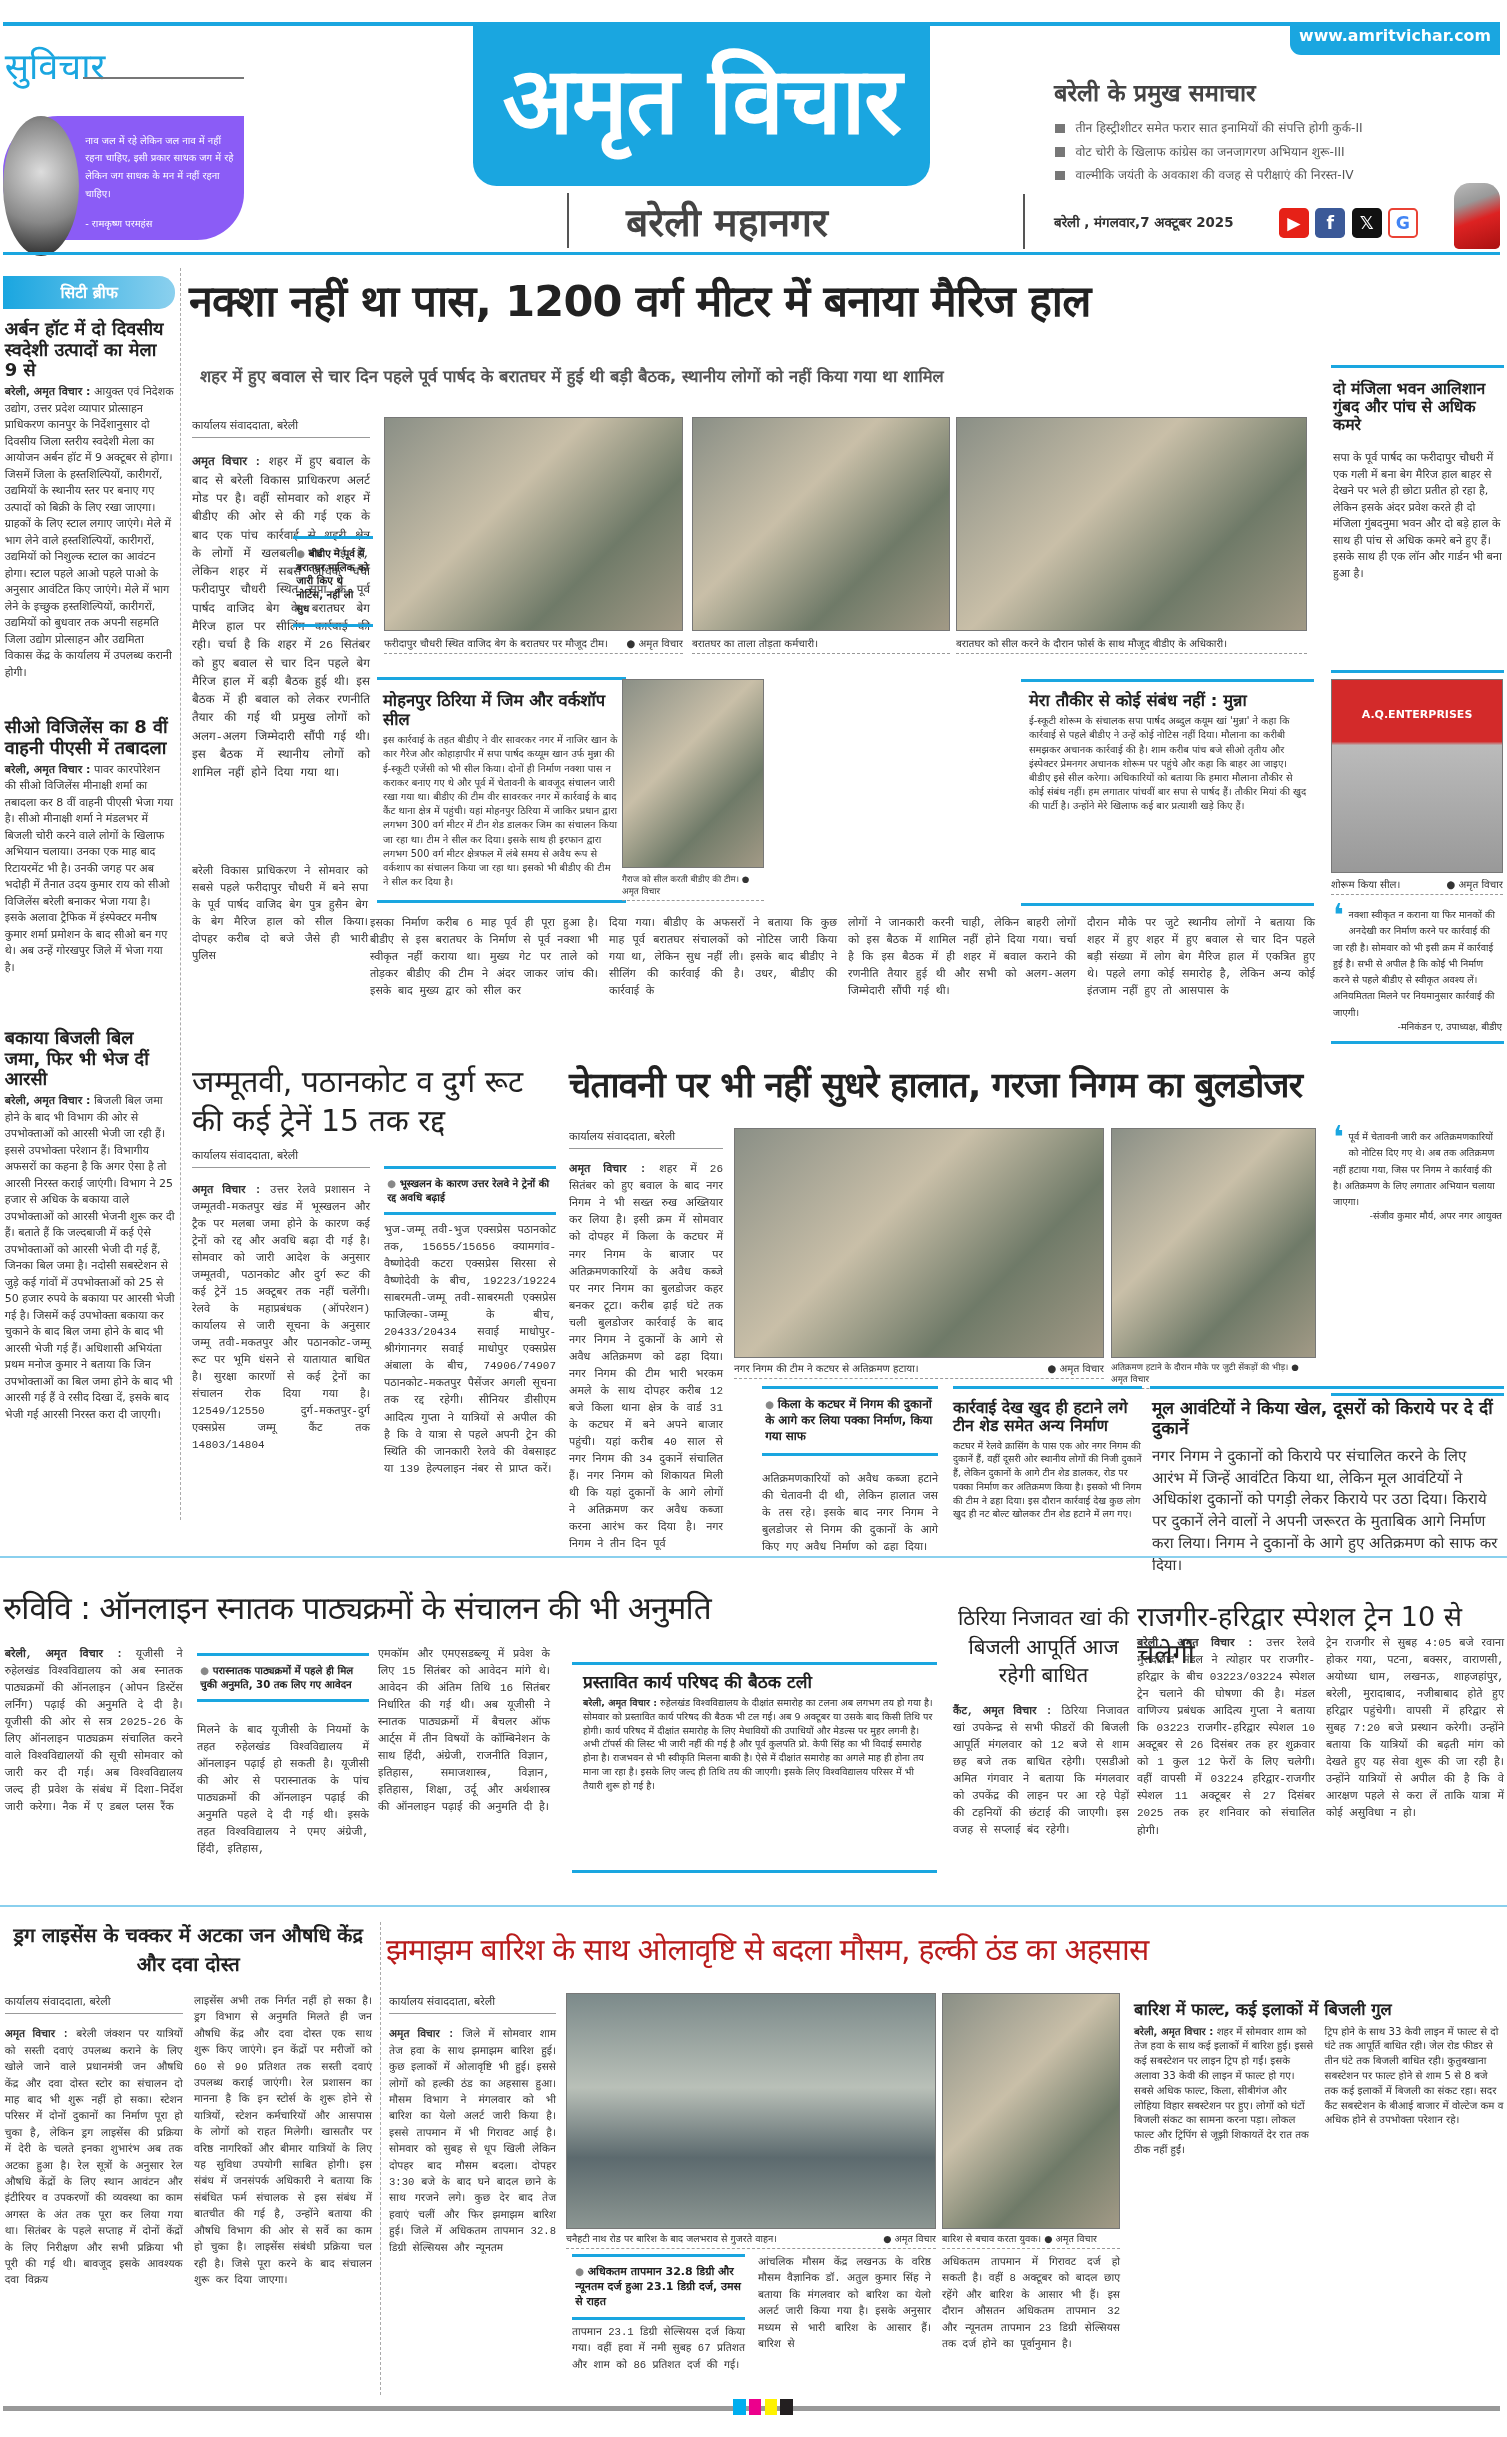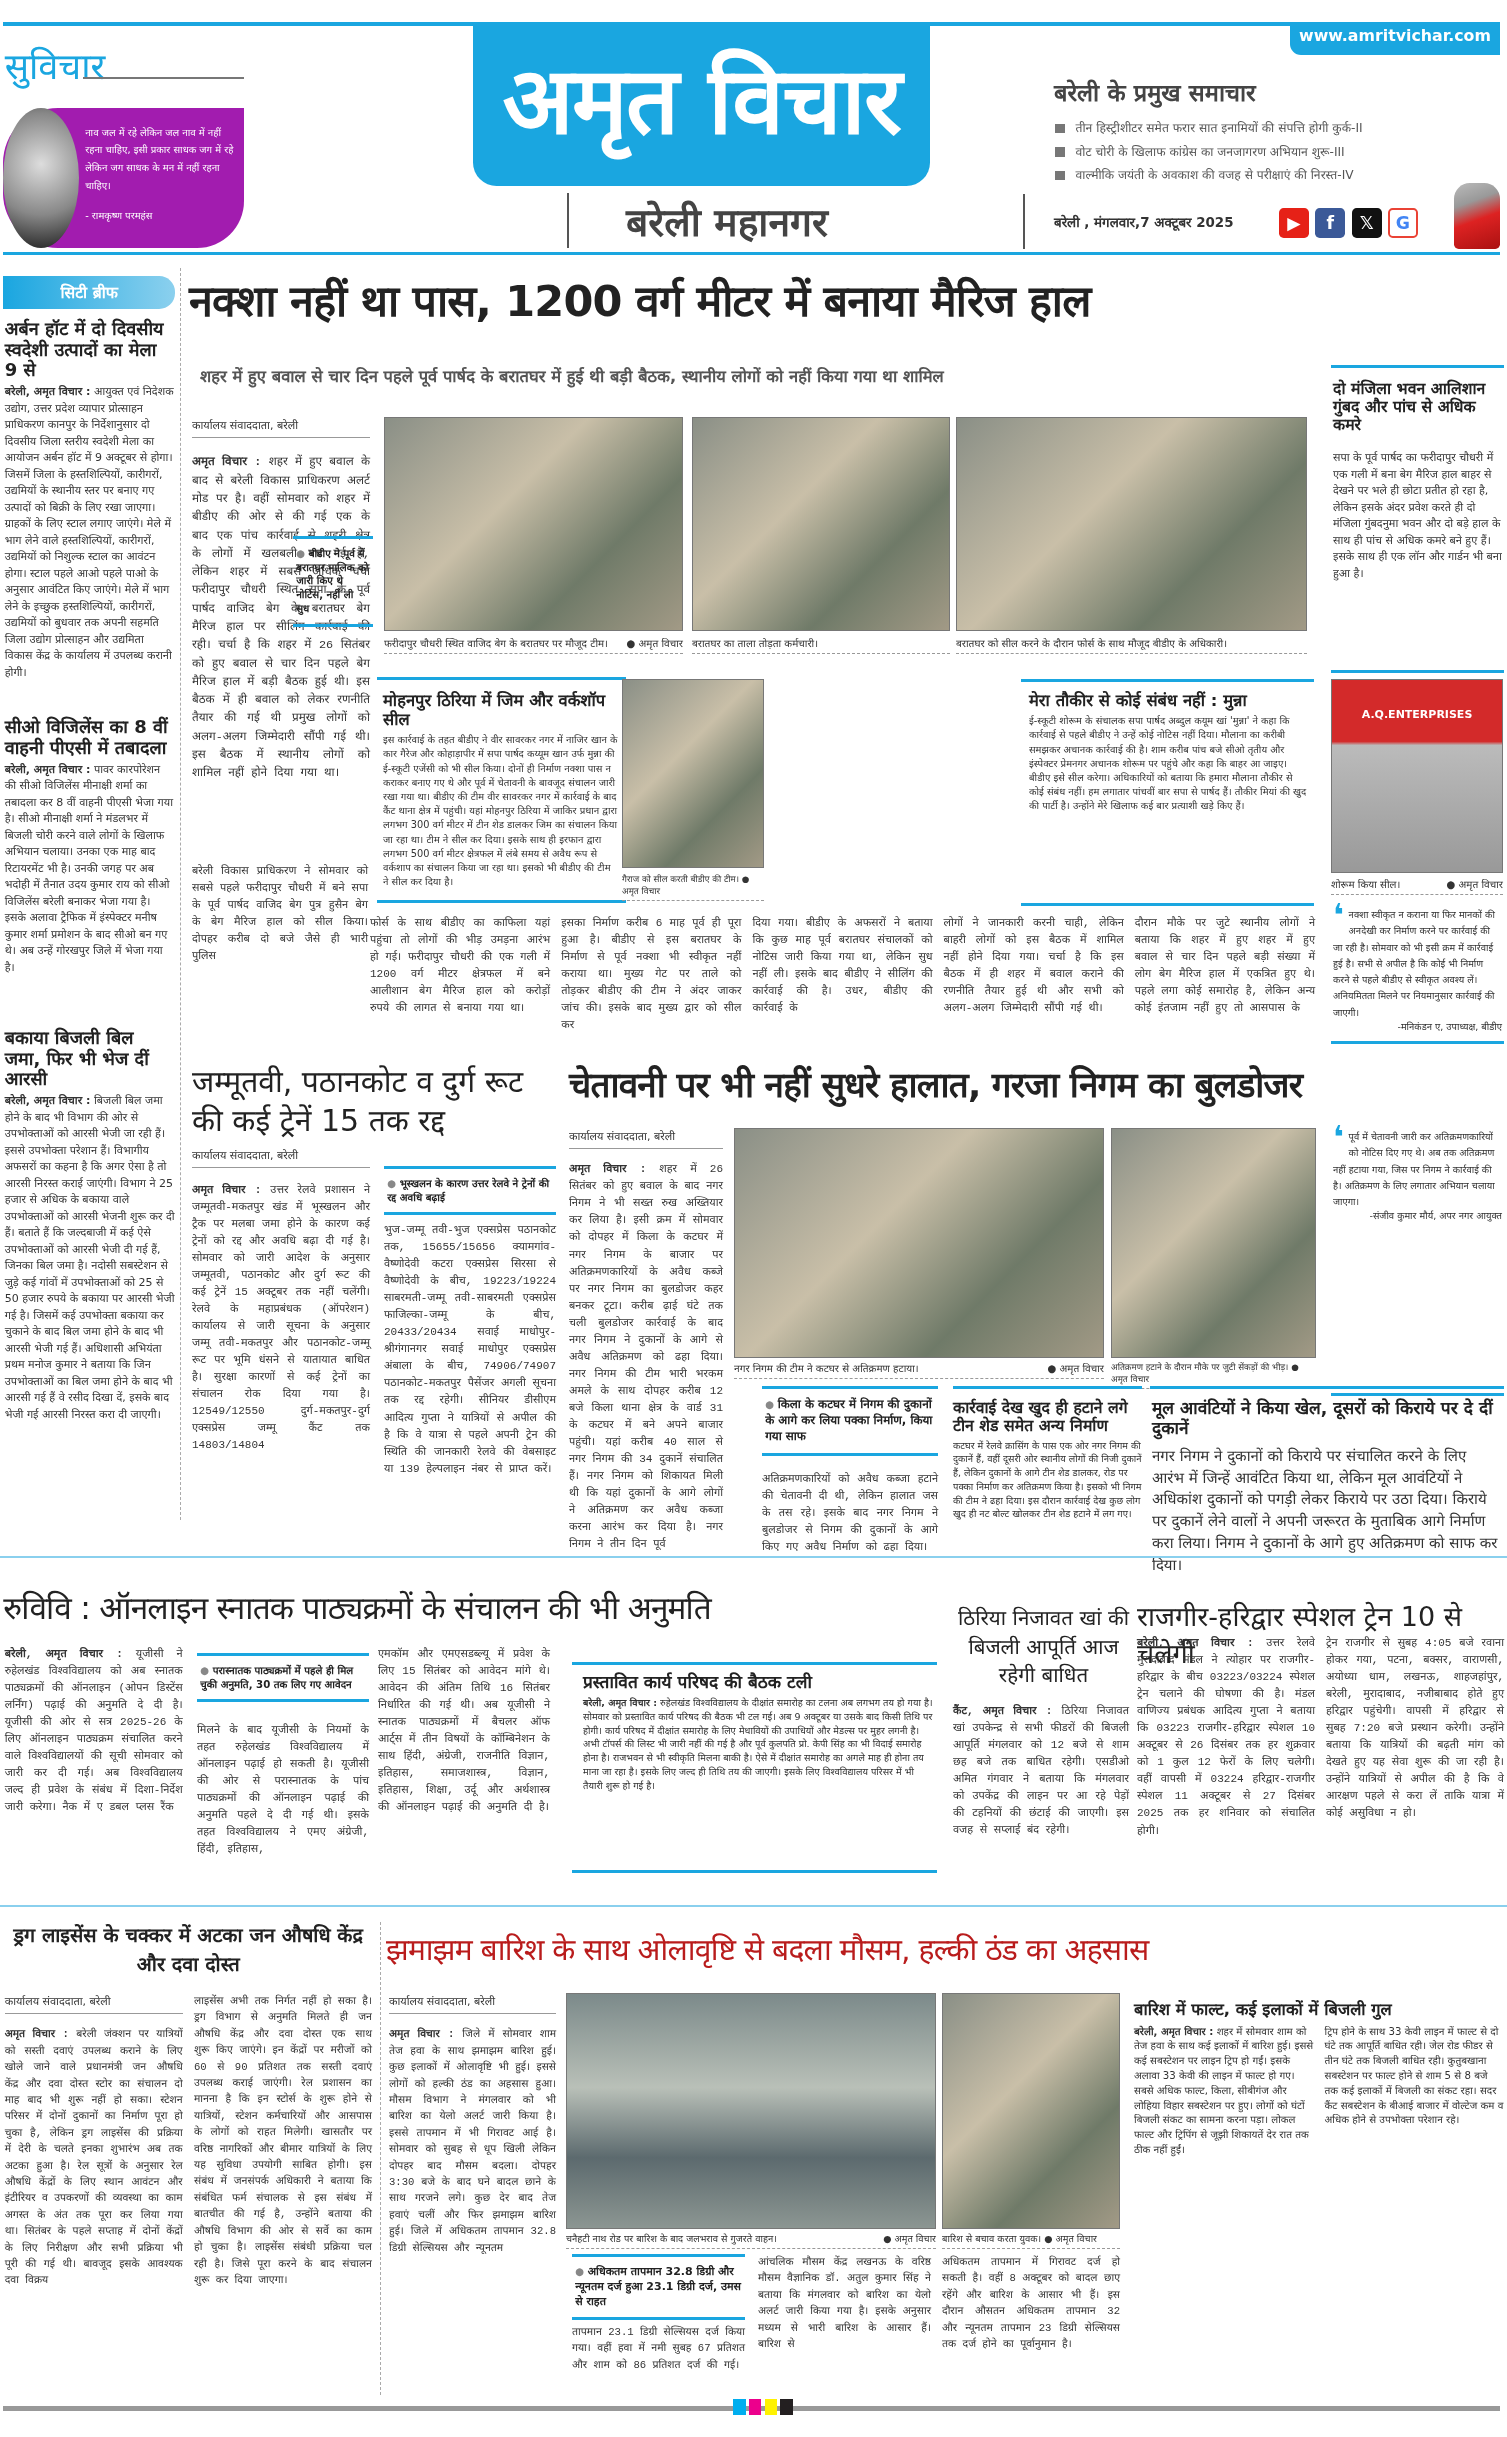--- a/index.html
+++ b/index.html
@@ -22,21 +22,21 @@
 .icon-box{display:inline-flex;align-items:center;justify-content:center;width:30px;height:30px;border-radius:4.7px;color:#fff;font-weight:bold;font-size:17.3px;margin-right:6.3px}
 .bullet-sq{display:inline-block;width:9.5px;height:9.5px;background:#777;margin-right:11px;vertical-align:middle}
 .quote-mark{color:#1aa6e0;font-size:31.5px;font-weight:bold;line-height:0.6;float:left;margin-right:4.7px}
 </style>
 </head>
 <body>
 
 <div class="abs bluebar" style="left:3.2px;top:22px;width:1497px;height:3.9px"></div>
 <div class="abs" style="left:4.7px;top:41px;font-family:'DejaVu Sans',sans-serif;font-size:36px;color:#1aa6e0">सुविचार</div>
 <div class="abs" style="left:83px;top:77px;width:161px;height:1.6px;background:#777"></div>
-<div class="abs" style="left:3.2px;top:108px;width:241px;height:140px;background:#a21caf;border-radius:55px 0 47px 55px">
+<div class="abs" style="left:3.2px;top:116px;width:241px;height:124px;background:#8b5cf6;border-radius:55px 0 47px 55px">
   <div class="abs" style="left:0;top:0;width:76px;height:140px;border-radius:50%;background:radial-gradient(circle at 50% 40%,#ddd,#888 55%,#333 90%)"></div>
   <div class="abs" style="left:82px;top:15.8px;width:154px;color:#fff;font-size:9.8px;line-height:1.8;font-family:'DejaVu Sans',sans-serif">नाव जल में रहे लेकिन जल नाव में नहीं रहना चाहिए, इसी प्रकार साधक जग में रहे लेकिन जग साधक के मन में नहीं रहना चाहिए।</div>
   <div class="abs" style="left:82px;top:101px;color:#fff;font-size:9.8px;font-family:'DejaVu Sans',sans-serif">- रामकृष्ण परमहंस</div>
 </div>
 
 <div class="abs bluebar" style="left:473px;top:22px;width:457px;height:164px;border-radius:0 0 23.6px 23.6px">
   <div style="font-family:'DejaVu Sans',sans-serif;font-weight:bold;font-size:93px;color:#fff;text-align:center;line-height:158px;letter-spacing:-1.6px">अमृत विचार</div>
 </div>
 <div class="abs" style="left:567px;top:193px;width:1.6px;height:55px;background:#555"></div>
 <div class="abs" style="left:626px;top:194px;font-family:'DejaVu Sans',sans-serif;font-weight:bold;font-size:39px;color:#444">बरेली महानगर</div>
@@ -116,21 +116,20 @@
   <div class="hl" style="font-size:16.5px">मेरा तौकीर से कोई संबंध नहीं : मुन्ना</div>
   <div class="sbody" style="font-size:9.8px;line-height:1.45;margin-top:3.2px">ई-स्कूटी शोरूम के संचालक सपा पार्षद अब्दुल कयूम खां 'मुन्ना' ने कहा कि कार्रवाई से पहले बीडीए ने उन्हें कोई नोटिस नहीं दिया। मौलाना का करीबी समझकर अचानक कार्रवाई की है। शाम करीब पांच बजे सीओ तृतीय और इंस्पेक्टर प्रेमनगर अचानक शोरूम पर पहुंचे और कहा कि बाहर आ जाइए। बीडीए इसे सील करेगा। अधिकारियों को बताया कि हमारा मौलाना तौकीर से कोई संबंध नहीं। हम लगातार पांचवीं बार सपा से पार्षद हैं। तौकीर मियां की खुद की पार्टी है। उन्होंने मेरे खिलाफ कई बार प्रत्याशी खड़े किए हैं।</div>
 </div>
 <div class="rule" style="left:1021px;top:903px;width:293px"></div>
 <div class="abs" style="left:1331px;top:679px;width:172px;height:194px;background:linear-gradient(#d32a2a 0%,#d32a2a 32%,#bbb 34%,#999 100%);border:0.8px solid #777">
   <div style="color:#fff;font-weight:bold;font-family:'DejaVu Sans',sans-serif;font-size:11px;text-align:center;margin-top:28px">A.Q.ENTERPRISES</div>
 </div>
 <div class="caption" style="left:1331px;top:877px;width:172px"><span>शोरूम किया सील।</span> <span style="float:right">● अमृत विचार</span></div>
 
 <div class="abs cols body" style="left:370px;top:915px;width:945px;font-size:11px">
-  <div>फोर्स के साथ बीडीए का काफिला यहां पहुंचा तो लोगों की भीड़ उमड़ना आरंभ हो गई। फरीदापुर चौधरी की एक गली में 1200 वर्ग मीटर क्षेत्रफल में बने आलीशान बेग मैरिज हाल को करोड़ों रुपये की लागत से बनाया गया था।</div>
   <div>इसका निर्माण करीब 6 माह पूर्व ही पूरा हुआ है। बीडीए से इस बरातघर के निर्माण से पूर्व नक्शा भी स्वीकृत नहीं कराया था। मुख्य गेट पर ताले को तोड़कर बीडीए की टीम ने अंदर जाकर जांच की। इसके बाद मुख्य द्वार को सील कर</div>
   <div>दिया गया। बीडीए के अफसरों ने बताया कि कुछ माह पूर्व बरातघर संचालकों को नोटिस जारी किया गया था, लेकिन सुध नहीं ली। इसके बाद बीडीए ने सीलिंग की कार्रवाई की है। उधर, बीडीए की कार्रवाई के</div>
   <div>लोगों ने जानकारी करनी चाही, लेकिन बाहरी लोगों को इस बैठक में शामिल नहीं होने दिया गया। चर्चा है कि इस बैठक में ही शहर में बवाल कराने की रणनीति तैयार हुई थी और सभी को अलग-अलग जिम्मेदारी सौंपी गई थी।</div>
   <div>दौरान मौके पर जुटे स्थानीय लोगों ने बताया कि शहर में हुए शहर में हुए बवाल से चार दिन पहले बड़ी संख्या में लोग बेग मैरिज हाल में एकत्रित हुए थे। पहले लगा कोई समारोह है, लेकिन अन्य कोई इंतजाम नहीं हुए तो आसपास के</div>
 </div>
 <div class="abs cols body" style="left:192px;top:863px;width:176px;font-size:11px">
   <div>बरेली विकास प्राधिकरण ने सोमवार को सबसे पहले फरीदापुर चौधरी में बने सपा के पूर्व पार्षद वाजिद बेग पुत्र हुसैन बेग के बेग मैरिज हाल को सील किया। दोपहर करीब दो बजे जैसे ही भारी पुलिस</div>
 </div>
 
 <div class="abs" style="left:1333px;top:906px;width:169px">

